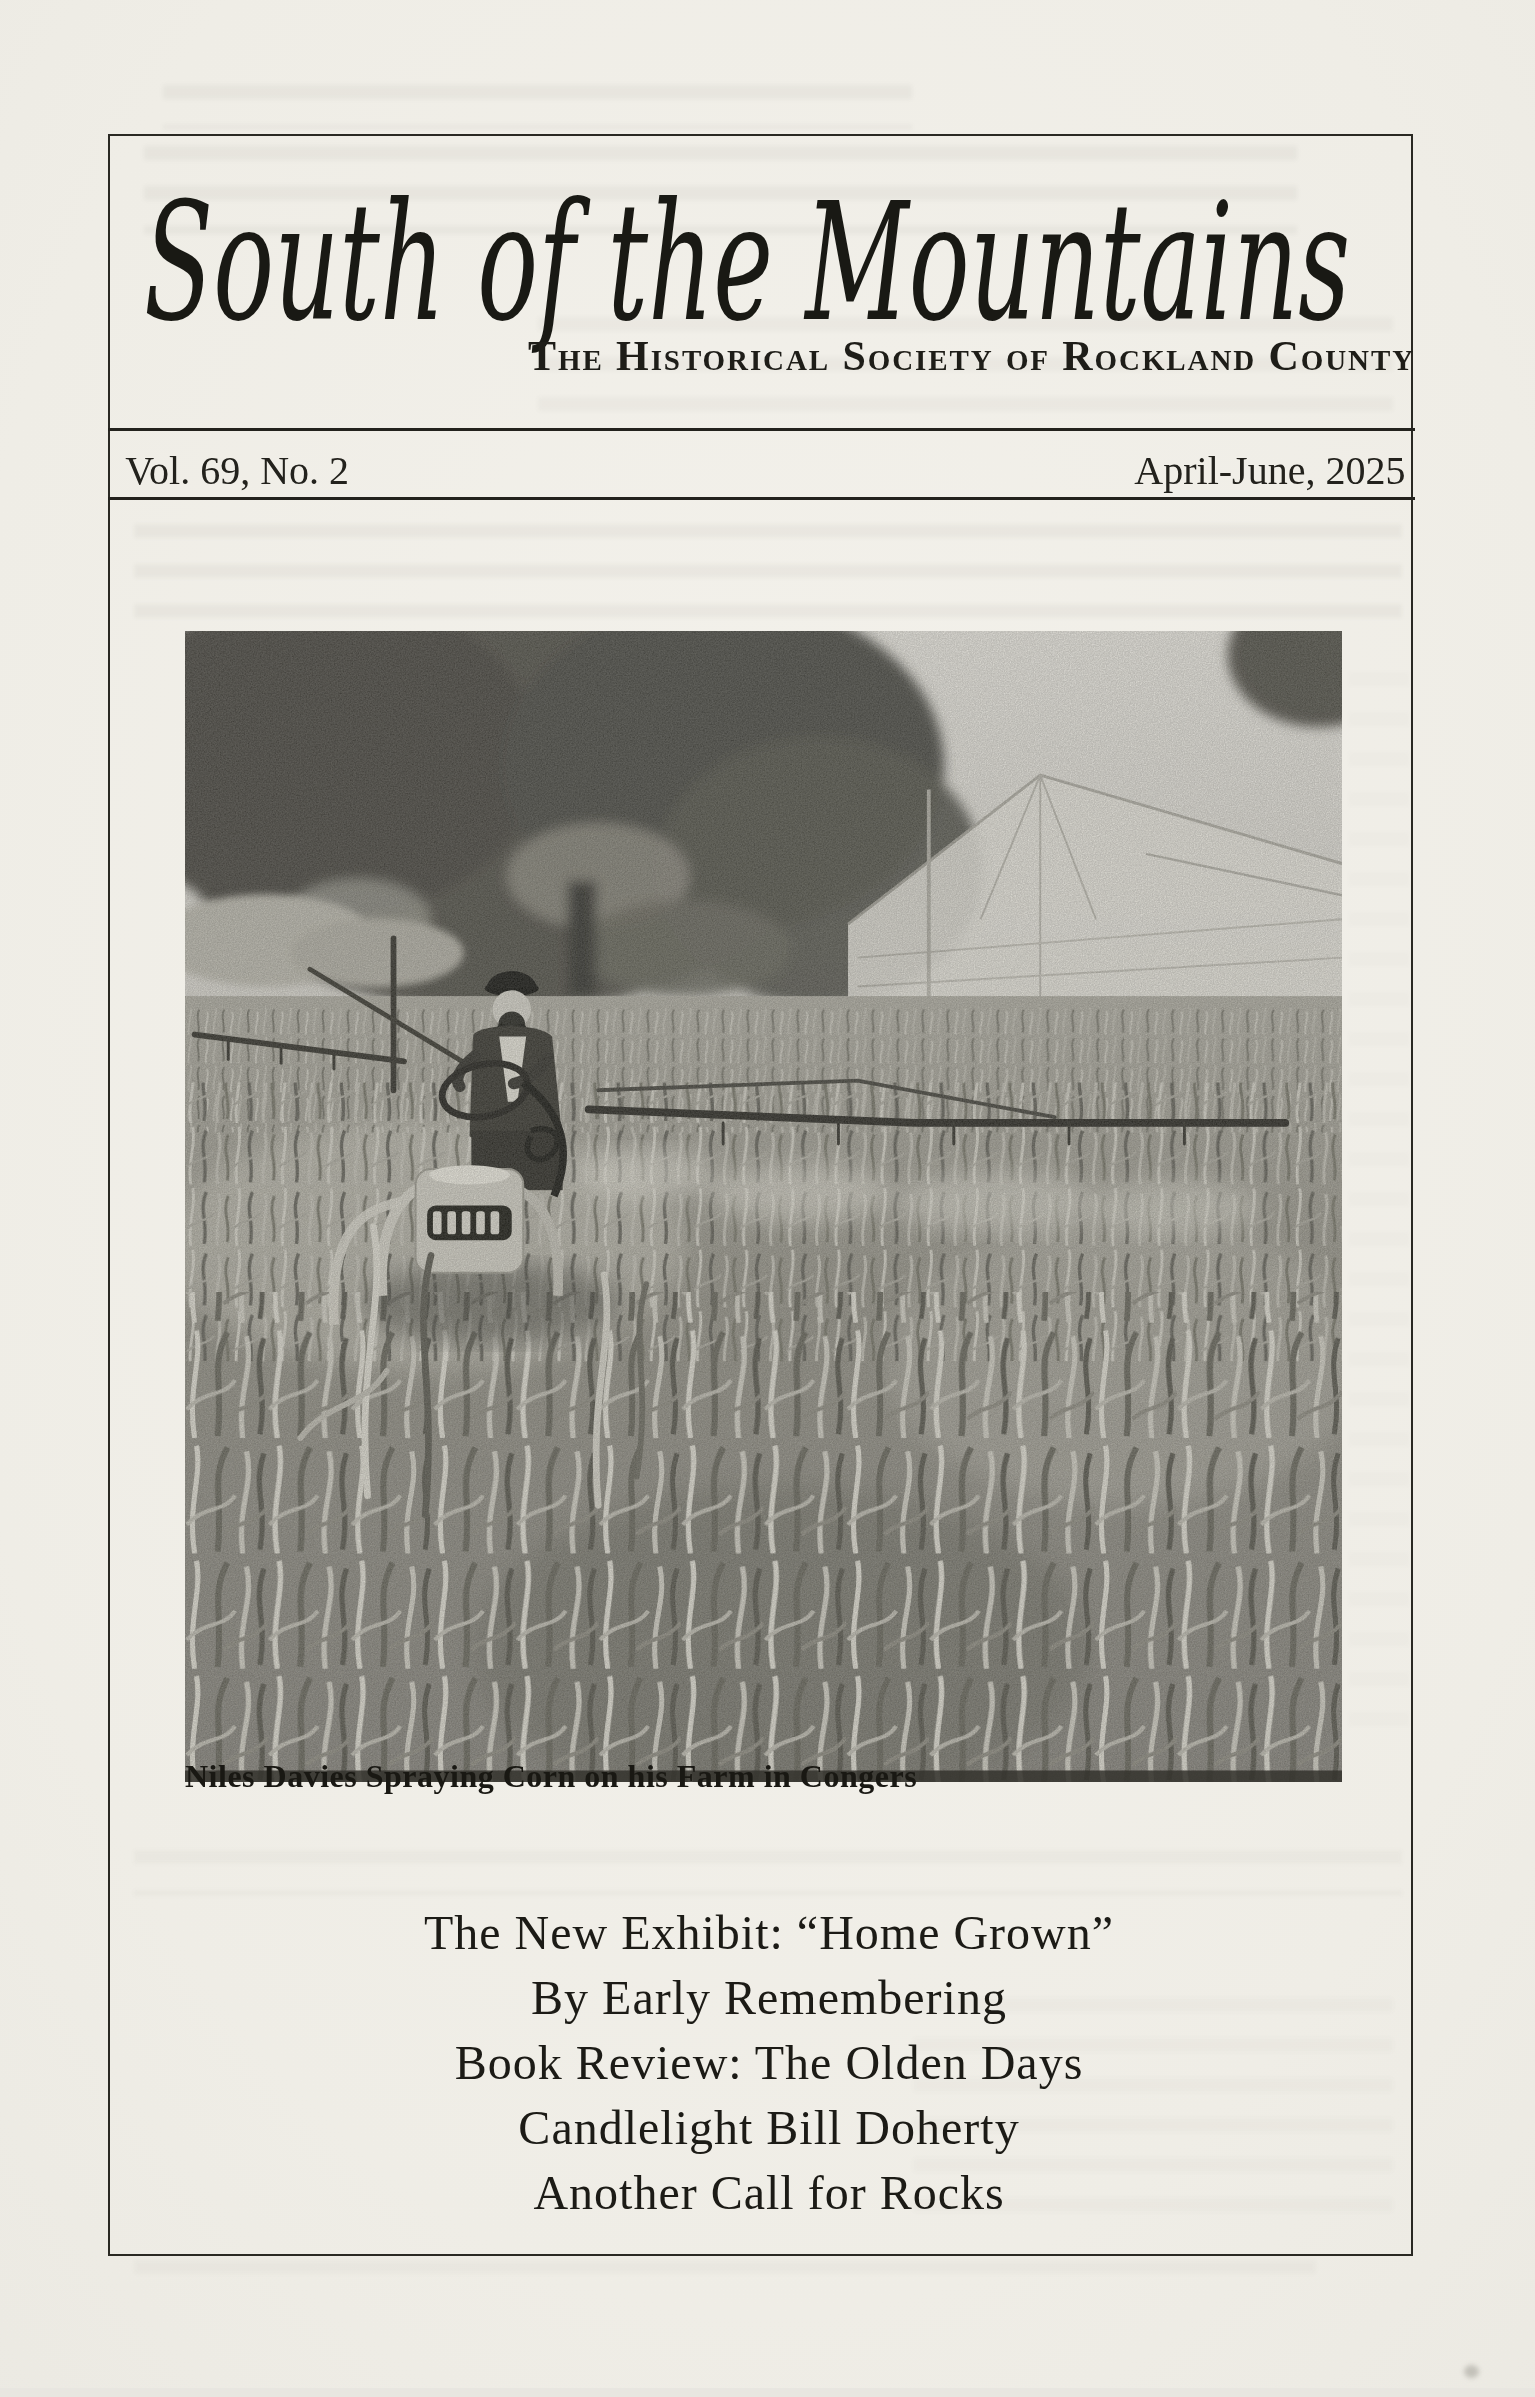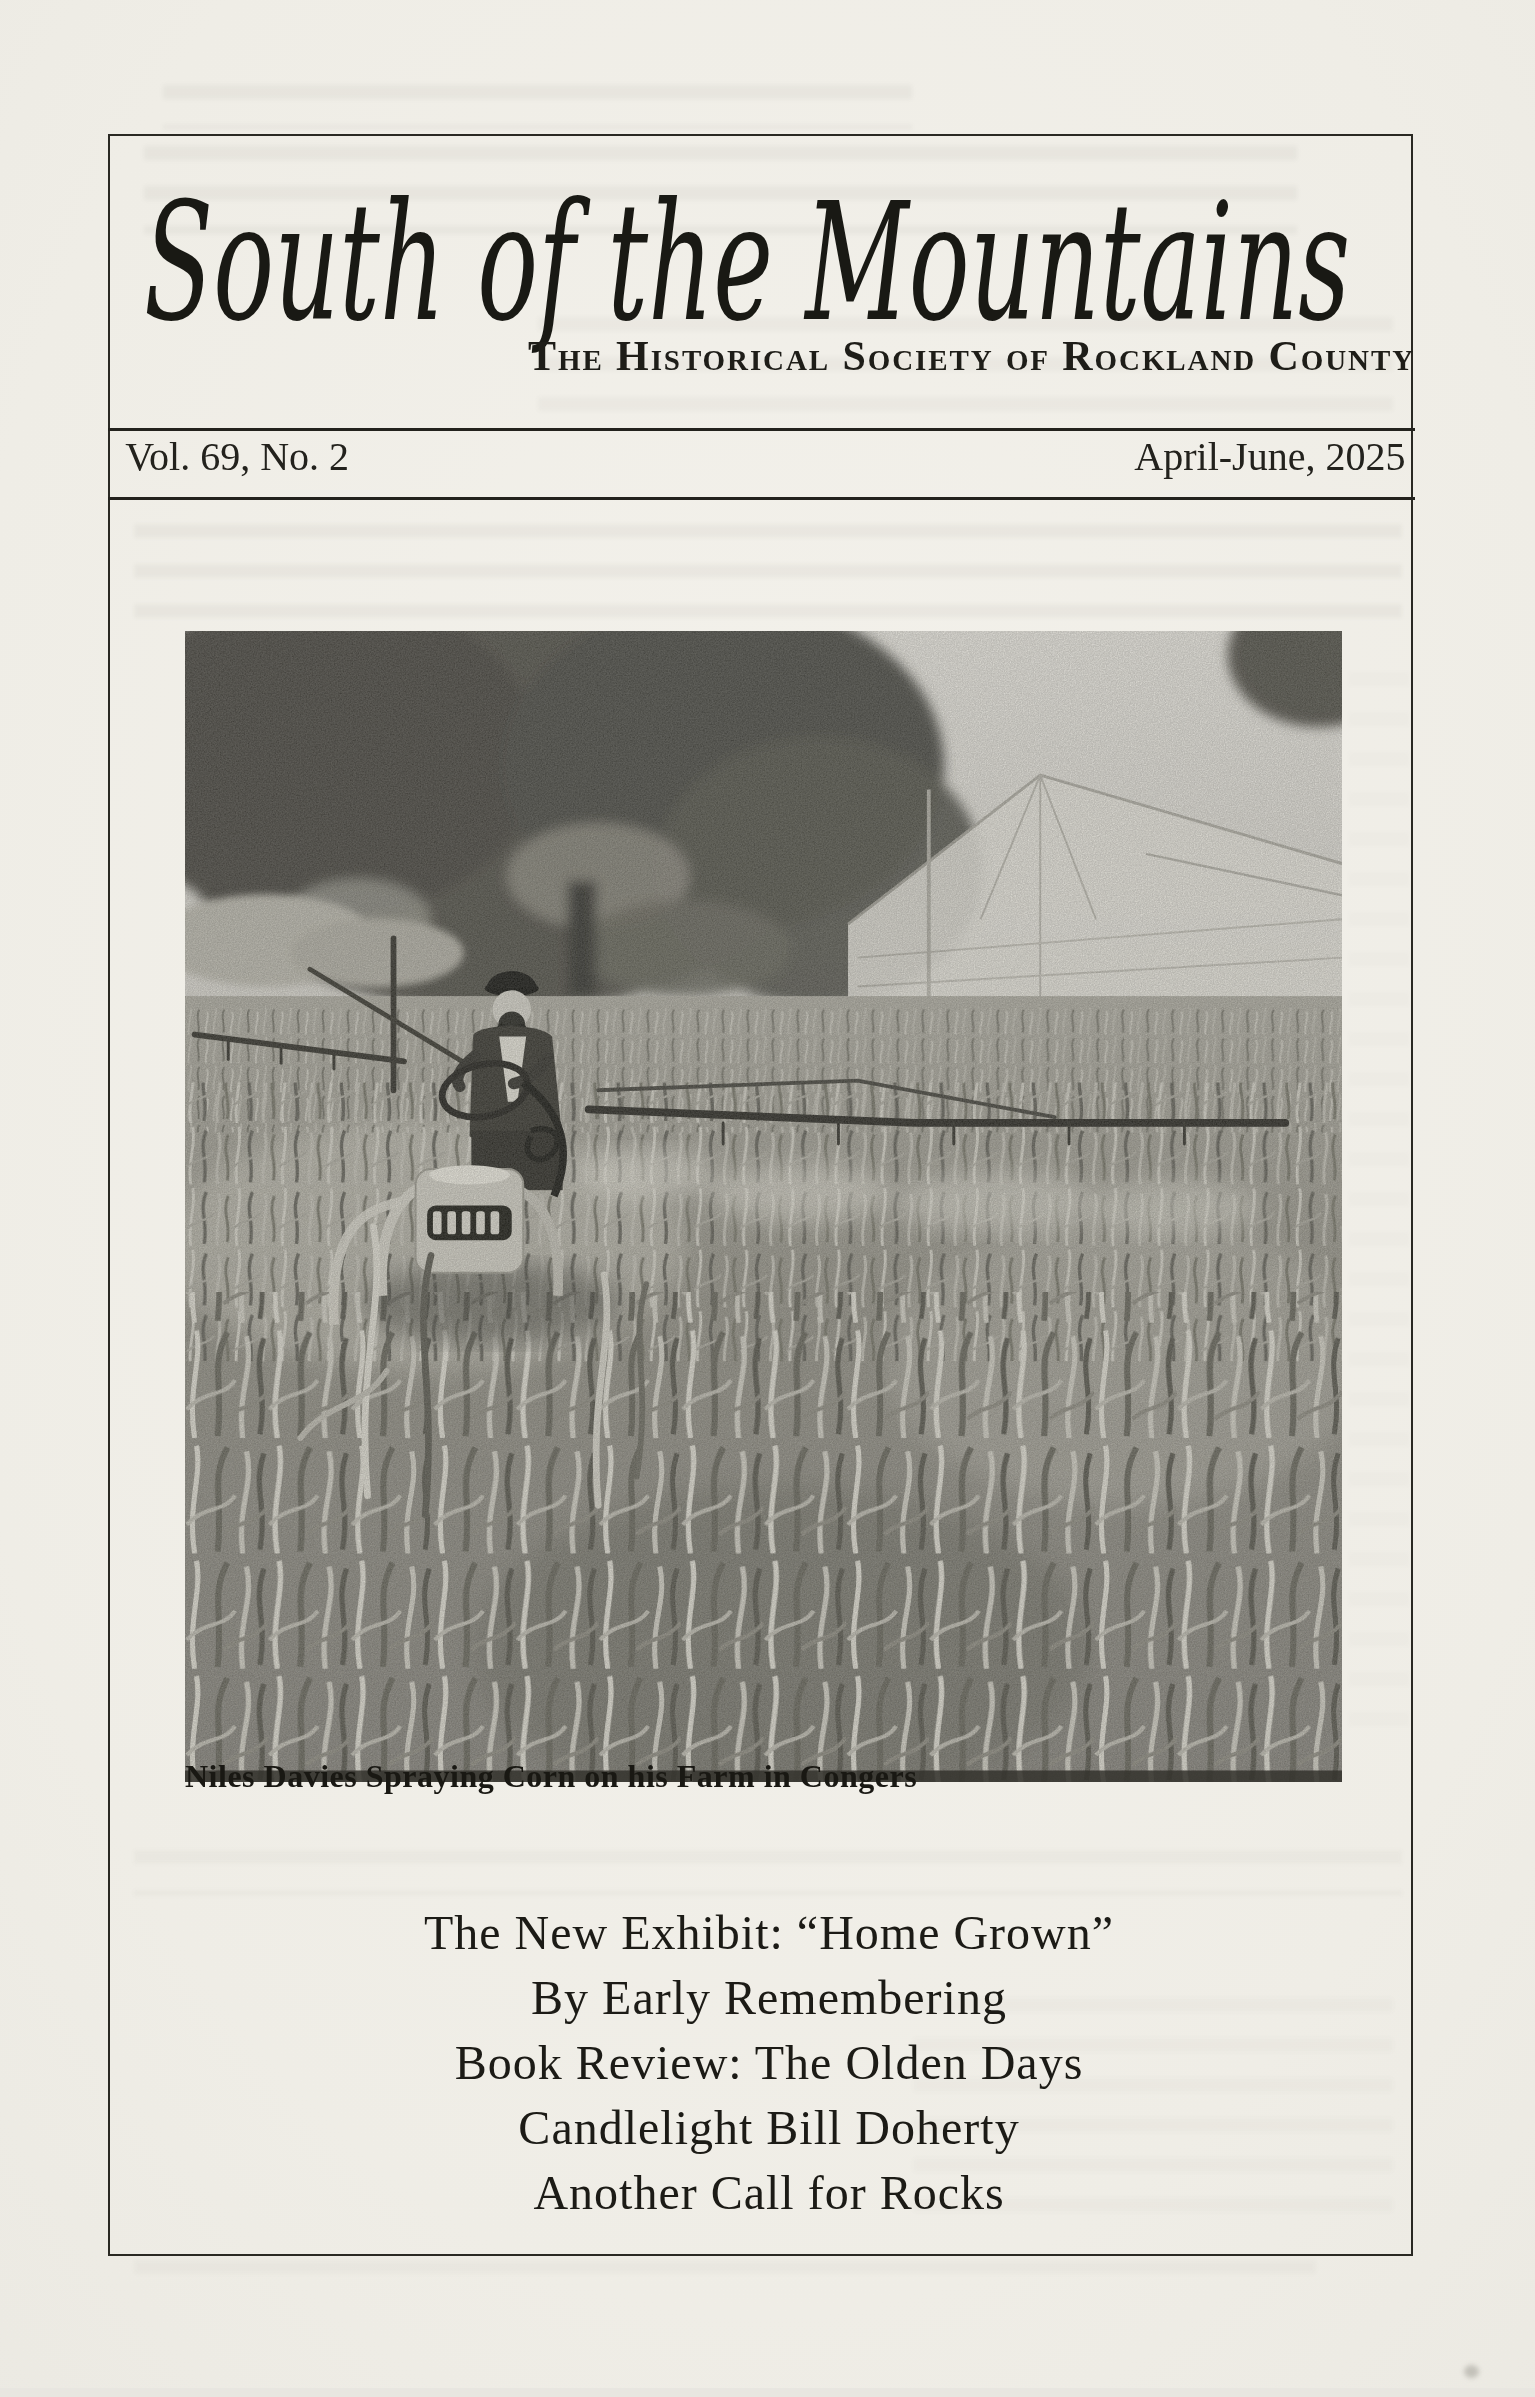--- a/index.html
+++ b/index.html
@@ -28,21 +28,21 @@
   .subtitle{
     position:absolute; left:108px; top:332px; width:1307px;
     text-align:right; font-variant:small-caps; font-weight:bold;
     font-size:42px; letter-spacing:1.9px; color:#1e1d18;
   }
   .rule{ position:absolute; left:108px; width:1307px; height:2.9px; background:#23221d; }
   .rule-top{ top:428px; }
   .rule-bottom{ top:497px; }
   .volband{
     position:absolute; left:108px; top:433px; width:1307px; height:61px;
-    display:flex; justify-content:space-between; align-items:flex-start;
+    display:flex; justify-content:space-between; align-items:flex-end;
     box-sizing:border-box; padding:0 9.6px 0 17.3px;
     font-size:40px; color:#23221d;
   }
   .photo{
     position:absolute; left:185px; top:631px; width:1157px; height:1151px;
     background:#cfcdc6;
   }
   .photo svg{ display:block; width:100%; height:100%; }
   .caption{
     position:absolute; left:185px; top:1758px; width:1157px;

